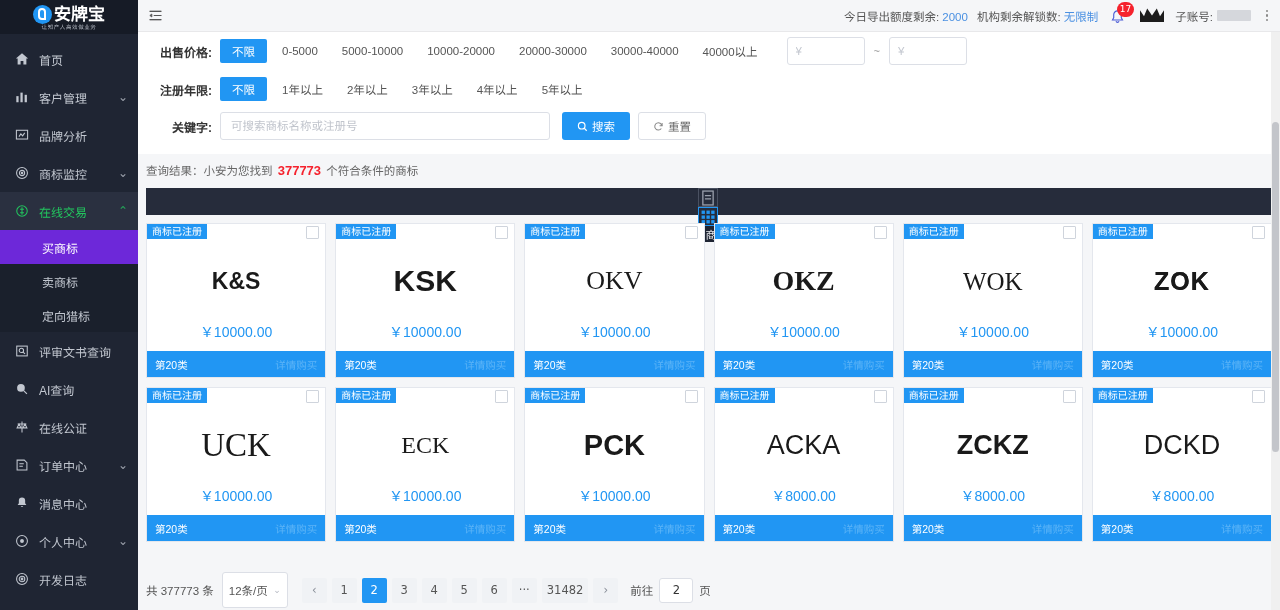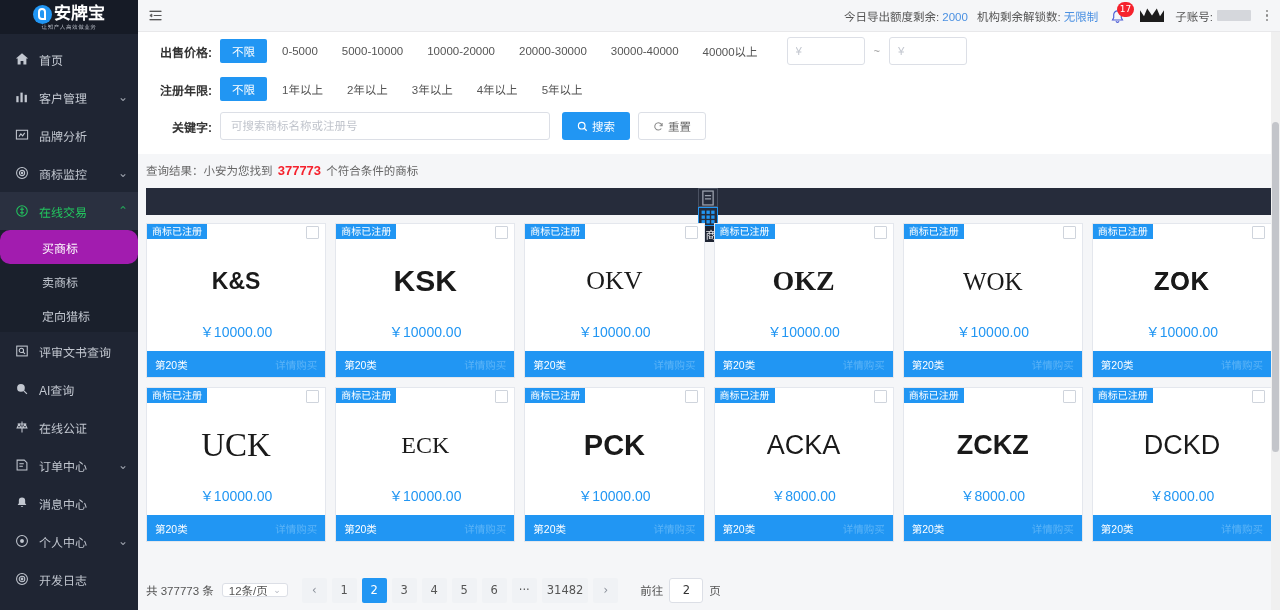--- a/index.html
+++ b/index.html
@@ -43,21 +43,21 @@
     content: "";
     position: absolute; left: 5px; top: 3px;
     width: 8px; height: 12px;
     border: 2.5px solid #fff;
     border-radius: 5px 5px 0 5px;
     box-sizing: border-box;
   }
   .logo-text {
     font-size: 17px; font-weight: bold; color: #fff;
     letter-spacing: 0px;
-    font-family: Liberation Mono, monospace;
+    font-family: Liberation Sans, sans-serif;
   }
   .logo-sub {
     font-size: 5.5px; color: #b7bcc6; letter-spacing: .6px;
     margin-top: 1px;
   }
 
   .menu { padding-top: 6px; }
   .menu-item {
     display: flex; align-items: center;
     height: 38px;
@@ -84,21 +84,21 @@
   .submenu { background: #1a202c; }
   .submenu .sub-item {
     height: 34px;
     display: flex; align-items: center;
     padding-left: 42px;
     font-size: 12px;
     color: #c2c7d0;
     cursor: pointer;
     white-space: nowrap;
   }
-  .submenu .sub-item.active { background: #a21caf; color: #fff; border-radius: 10px; }
+  .submenu .sub-item.active { background: #6d28d9; color: #fff; }
 
   
   .main { flex: 1 1 auto; height: 610px; display: flex; flex-direction: column;
           background: #f5f6f8; overflow: hidden; position: relative; }
 
   .topbar {
     height: 32px; background: #f5f6f8;
     border-bottom: 1px solid #e8e8ea;
     display: flex; align-items: center;
     flex: 0 0 32px;
@@ -296,37 +296,37 @@
     background: #f5f6f8;
     height: 40px;
     display: flex; align-items: center;
     padding: 0 8px;
     gap: 8px;
     font-size: 11.5px; color: #555;
     flex: 0 0 40px;
   }
   .pg-total { margin-right: 0; white-space: nowrap; }
   .pg-size {
-    height: 14px; width: 66px;
+    height: 36px; width: 66px;
     border: 1px solid #dcdfe6; border-radius: 3px; background: #fff;
     display: flex; align-items: center; justify-content: space-between;
     padding: 0 6px; font-size: 11.5px; color: #555; cursor: pointer;
   }
   .pg-size .caret { color: #b5b9c2; font-size: 9px; }
   .pg-list { display: flex; align-items: center; gap: 5px; margin-left: 6px; }
   .pg-btn {
     min-width: 25px; height: 25px; padding: 0 5px;
     background: #f0f2f5; border-radius: 2px;
     display: flex; align-items: center; justify-content: center;
     font-size: 11.5px; color: #555; cursor: pointer;
     font-family: "DejaVu Sans", sans-serif;
   }
   .pg-btn.active { background: #2196f3; color: #fff; }
   .pg-btn.nav { color: #8a8f99; background: #f0f2f5; }
-  .pg-jump { display: flex; align-items: center; gap: 6px; margin-left: 14px; white-space: nowrap; }
+  .pg-jump { display: flex; align-items: center; gap: 6px; margin-left: 4px; white-space: nowrap; }
   .pg-jump-input {
     width: 34px; height: 25px; border: 1px solid #dcdfe6; border-radius: 3px;
     text-align: center; font-size: 11.5px; color: #333; outline: none;
     font-family: "DejaVu Sans", sans-serif;
   }
   .scroll-rail {
     position: absolute; right: 0; top: 32px; width: 9px; bottom: 0;
     background: #f0f0f0;
   }
   .scroll-thumb {

